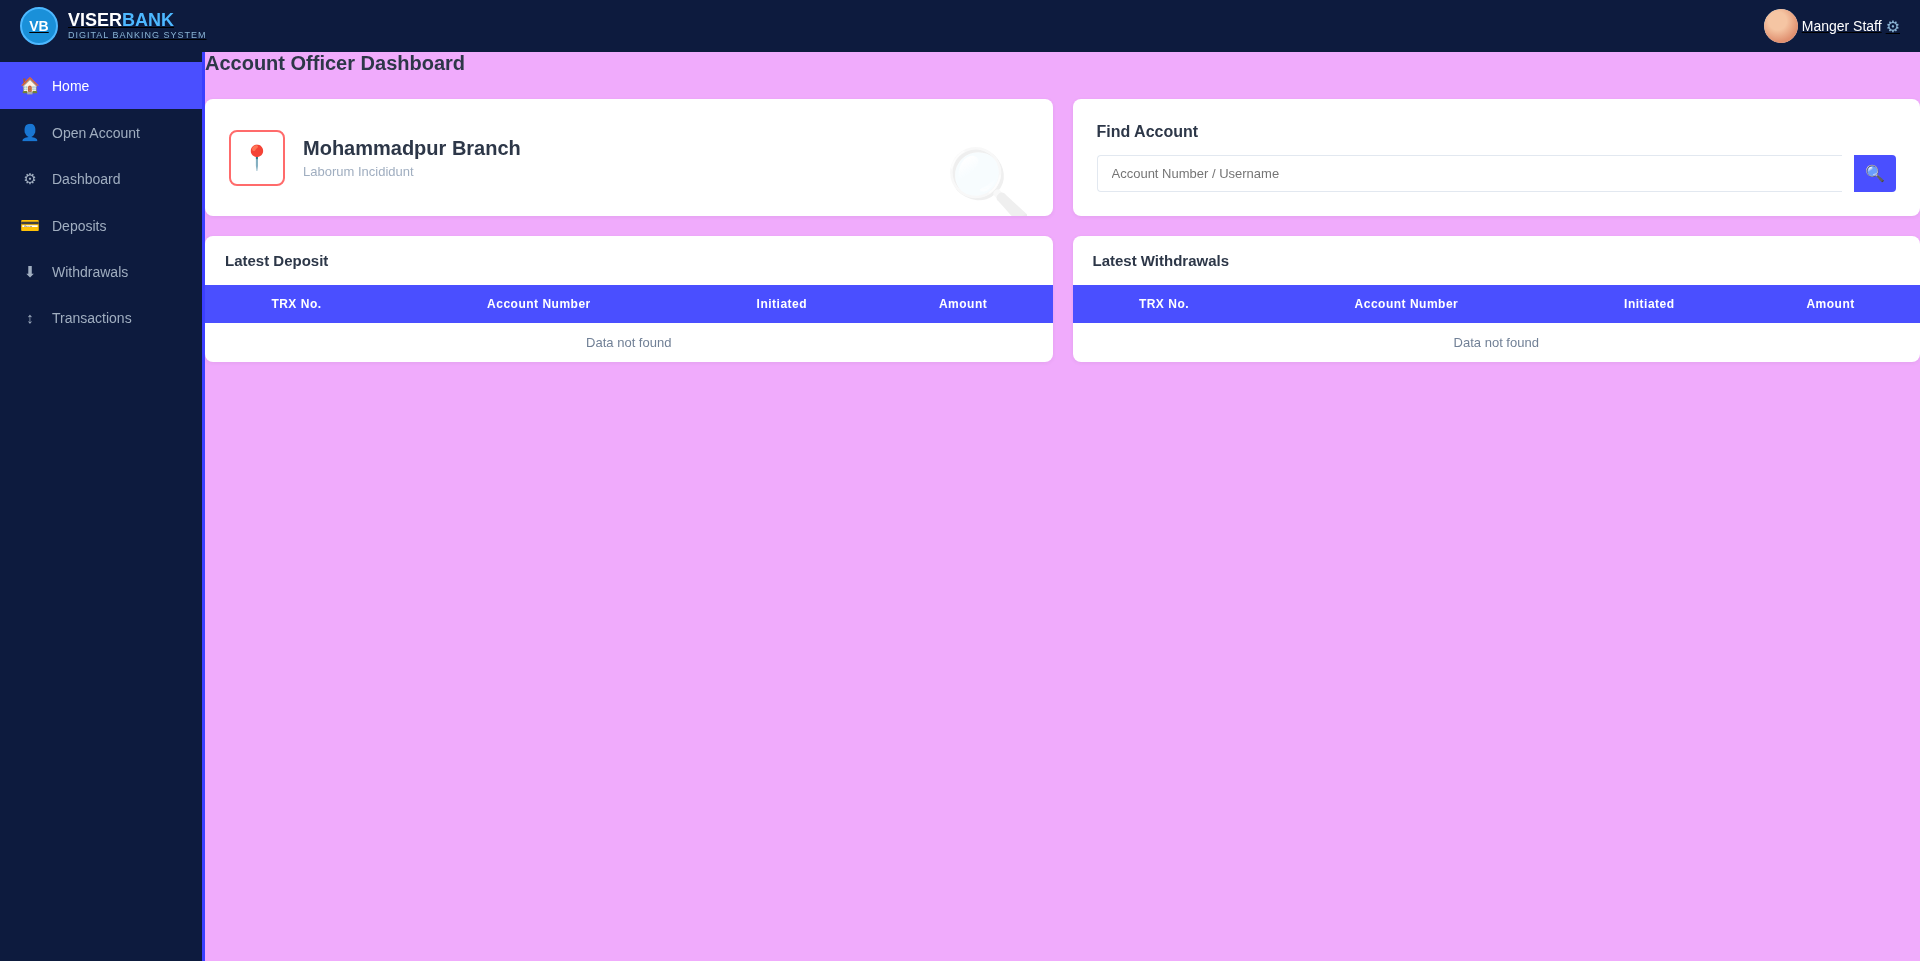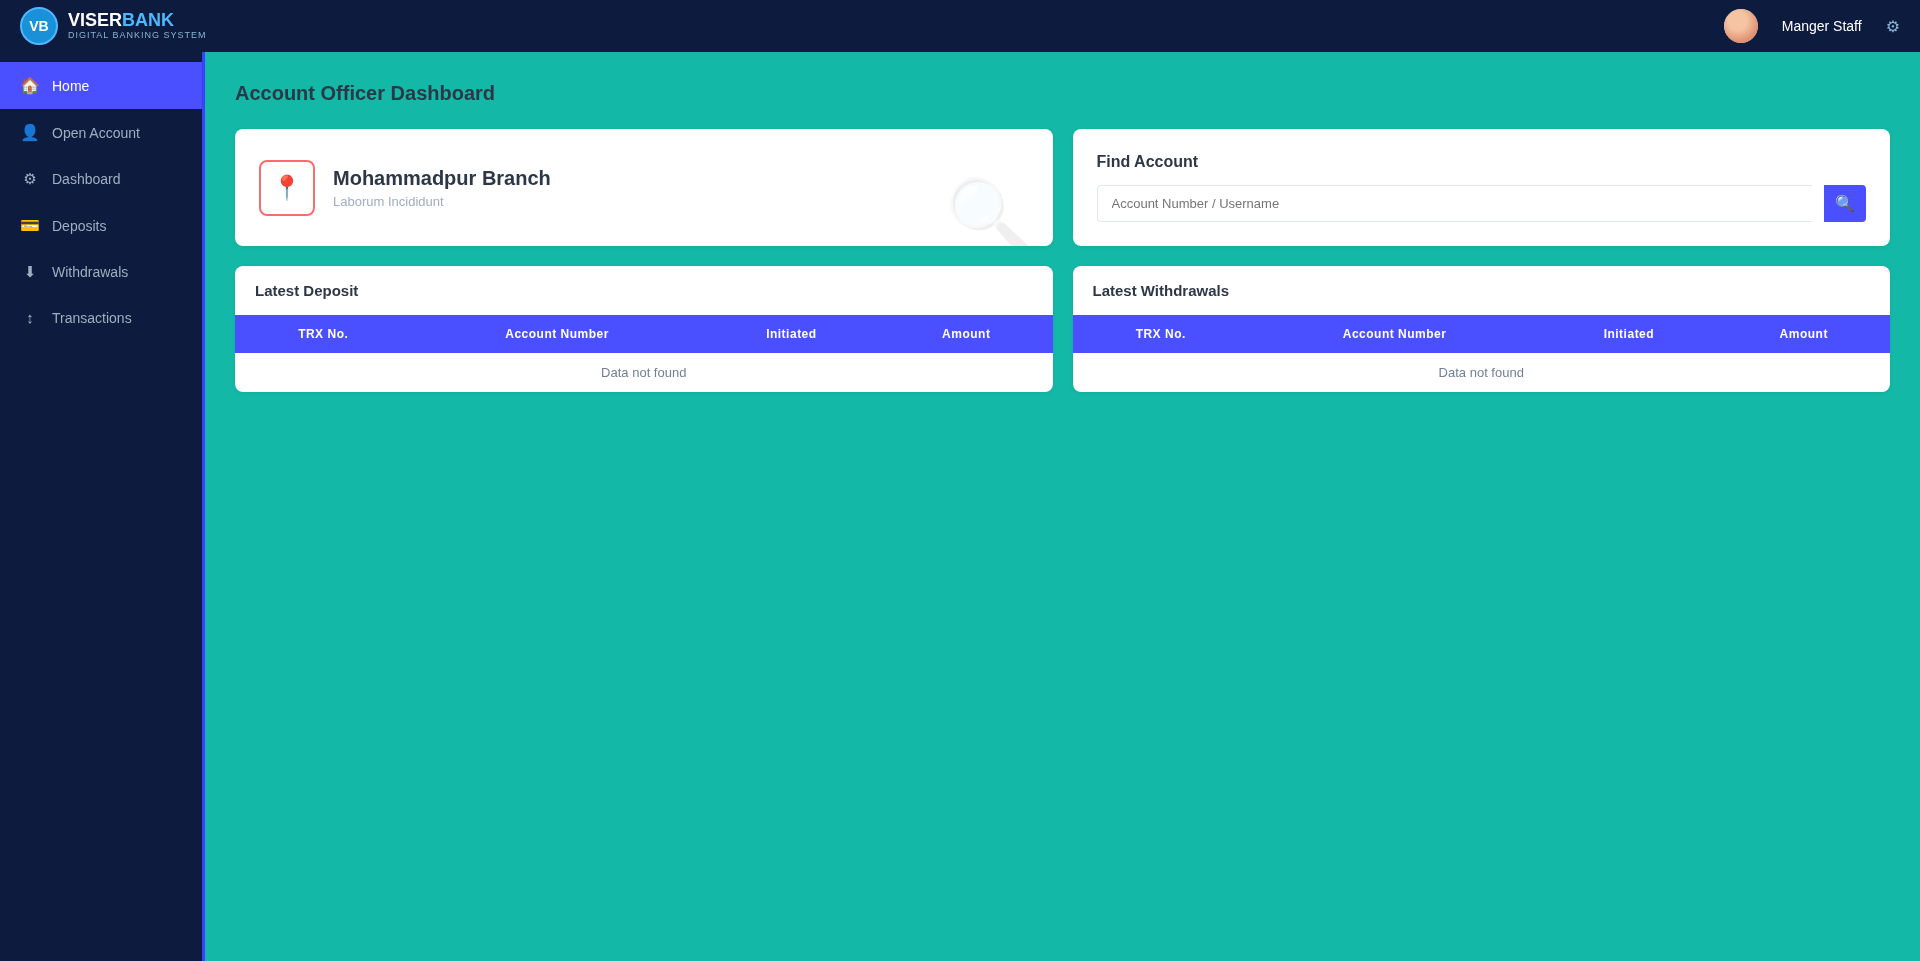--- a/index.html
+++ b/index.html
@@ -8,20 +8,21 @@
     
     .top-header {
       background: #0d1b3e;
       height: 52px;
       display: flex;
       align-items: center;
       justify-content: space-between;
       padding: 0 20px;
       flex-shrink: 0;
       z-index: 10;
+      text-decoration: underline;
     }
     .logo-area {
       display: flex;
       align-items: center;
       gap: 10px;
     }
     .logo-circle {
       width: 38px;
       height: 38px;
       border-radius: 50%;
@@ -47,21 +48,21 @@
     .logo-name span { color: #4db8ff; }
     .logo-subtitle {
       font-size: 9px;
       color: #8ab4d4;
       letter-spacing: 1px;
       text-transform: uppercase;
     }
     .header-user {
       display: flex;
       align-items: center;
-      gap: 24px;
+      gap: 4px;
       color: white;
       font-size: 14px;
     }
     .avatar {
       width: 34px;
       height: 34px;
       border-radius: 50%;
       background: linear-gradient(135deg, #a8d8ea, #f7b7a3);
       display: flex;
       align-items: center;
@@ -129,22 +130,21 @@
       color: #4db8ff;
       font-size: 12px;
       font-weight: 600;
       letter-spacing: 1px;
     }
 
     
     .main-content {
       flex: 1;
       overflow-y: auto;
-      padding: 30px;
-      background: #14b8a6;
+      background: #f0abfc;
     }
     .page-title {
       font-size: 20px;
       font-weight: 600;
       color: #2d3748;
       margin-bottom: 24px;
     }
 
     
     .card {

